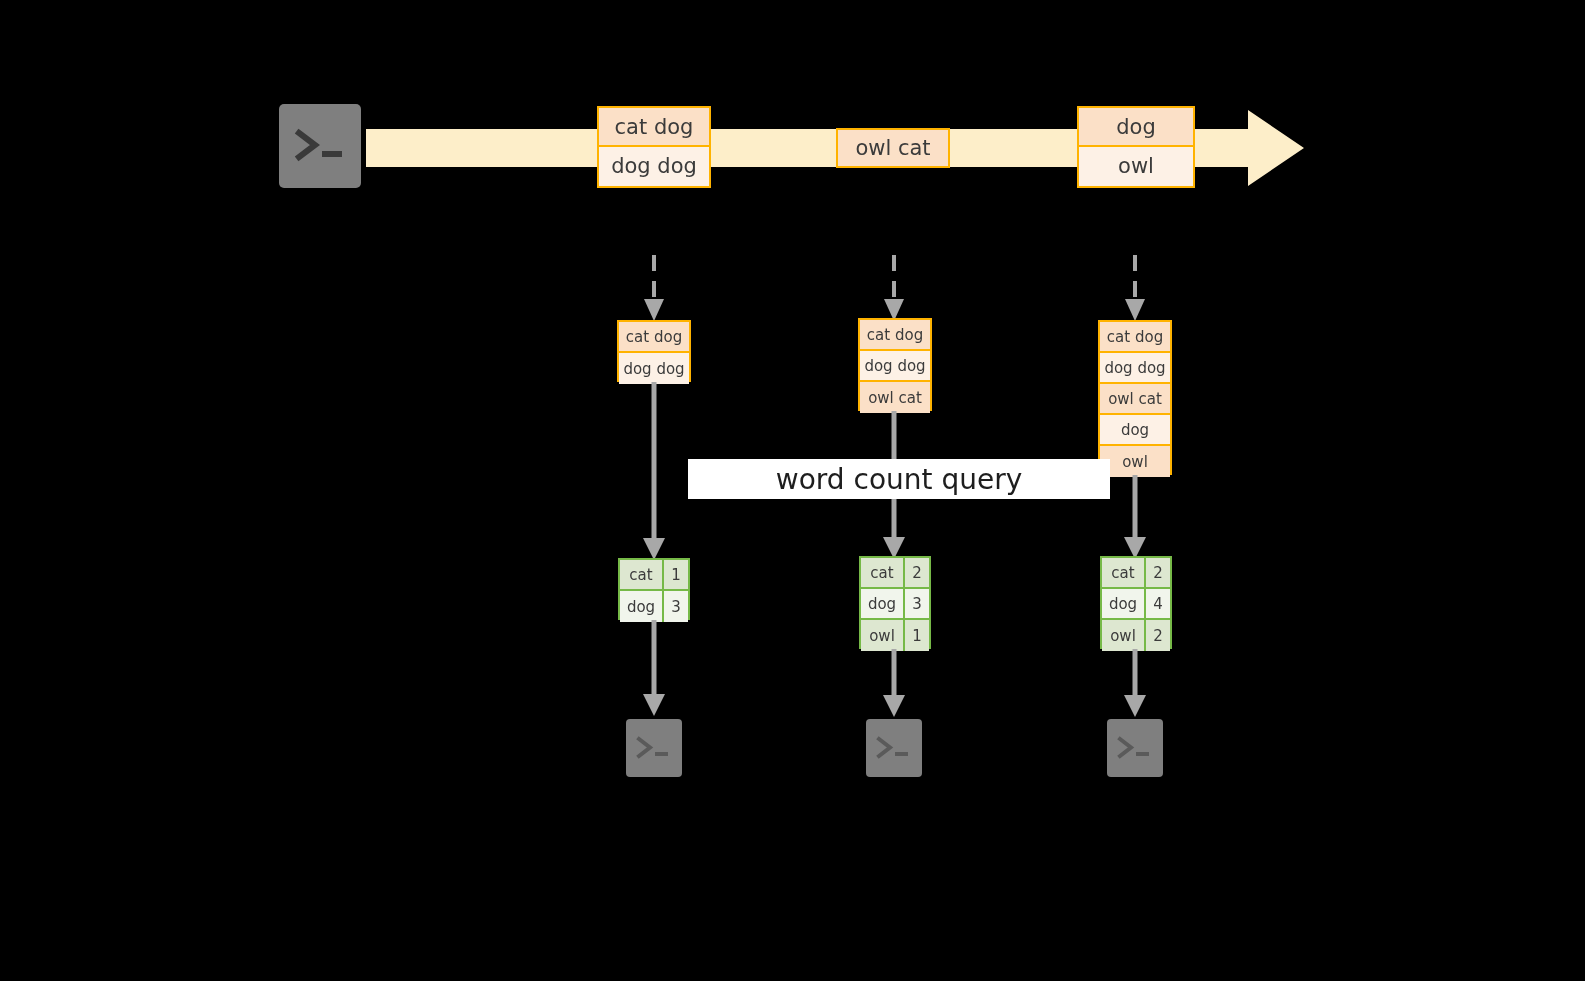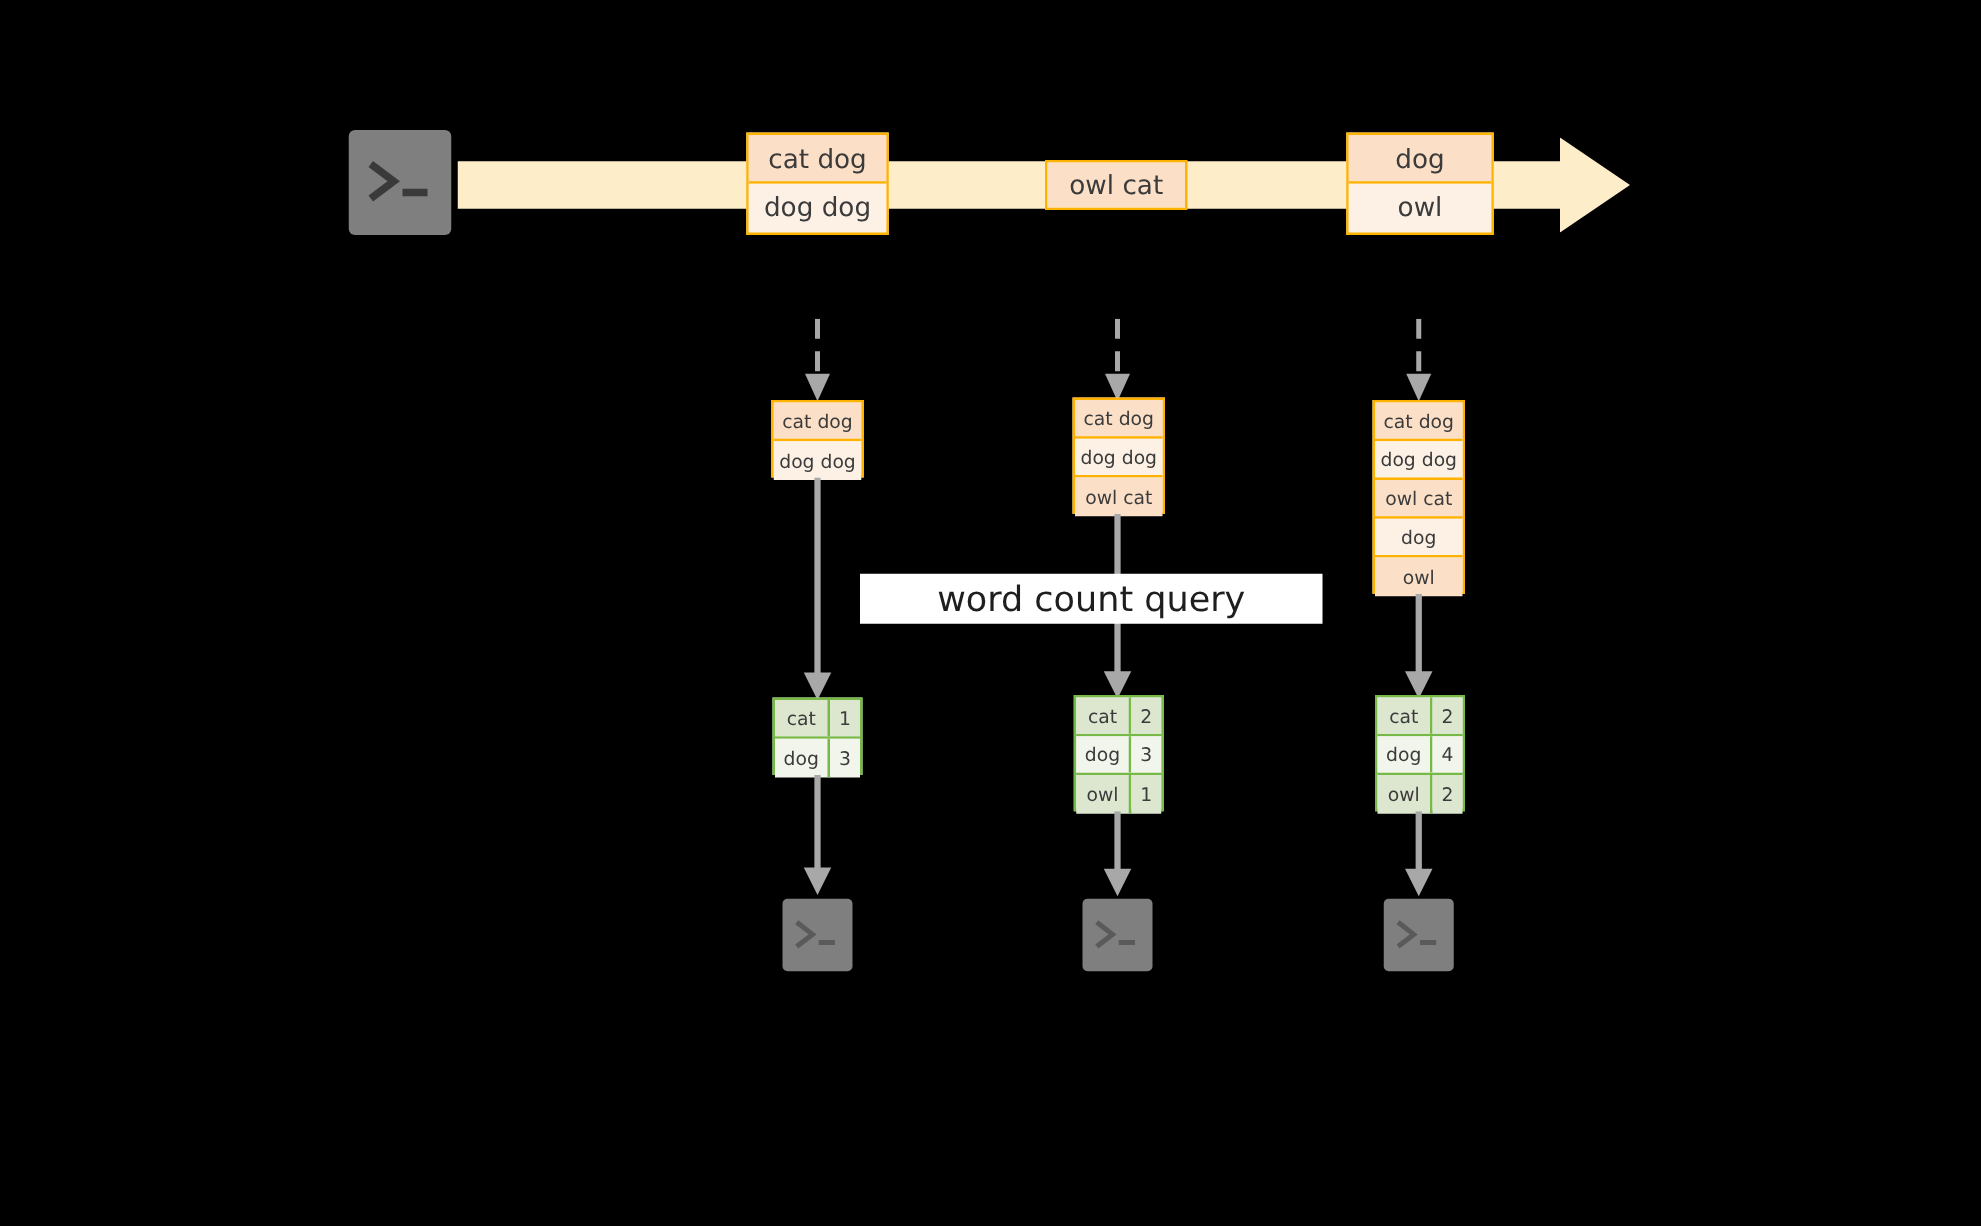--- a/index.html
+++ b/index.html
@@ -141,21 +141,21 @@
       <path d="M2 126 L24 126 L13 148 Z" fill="#a8a8a8"></path>
     </svg>
   </div>
   <div class="conn" style="left:1122px;top:475px;">
     <svg width="26" height="86" viewBox="0 0 26 86">
       <line x1="13" y1="0" x2="13" y2="66" stroke="#a8a8a8" stroke-width="5"></line>
       <path d="M2 62 L24 62 L13 84 Z" fill="#a8a8a8"></path>
     </svg>
   </div>
 
-  <div class="banner" style="left:688px;top:459px;width:370px;height:40px;">
+  <div class="banner" style="left:688px;top:459px;width:422px;height:40px;">
     <span style="font-size:28px;">word count query</span>
   </div>
 
   <div class="cntbox" style="left:618px;top:558px;width:72px;height:62px;font-size:15px;">
     <div class="cntrow g-a" style="height:31px;border-bottom-width:2px;">
       <div class="w" style="width:44px;border-right-width:2px;">cat</div>
       <div class="c" style="flex:1;">1</div>
     </div>
     <div class="cntrow g-b" style="height:31px;">
       <div class="w" style="width:44px;border-right-width:2px;">dog</div>

